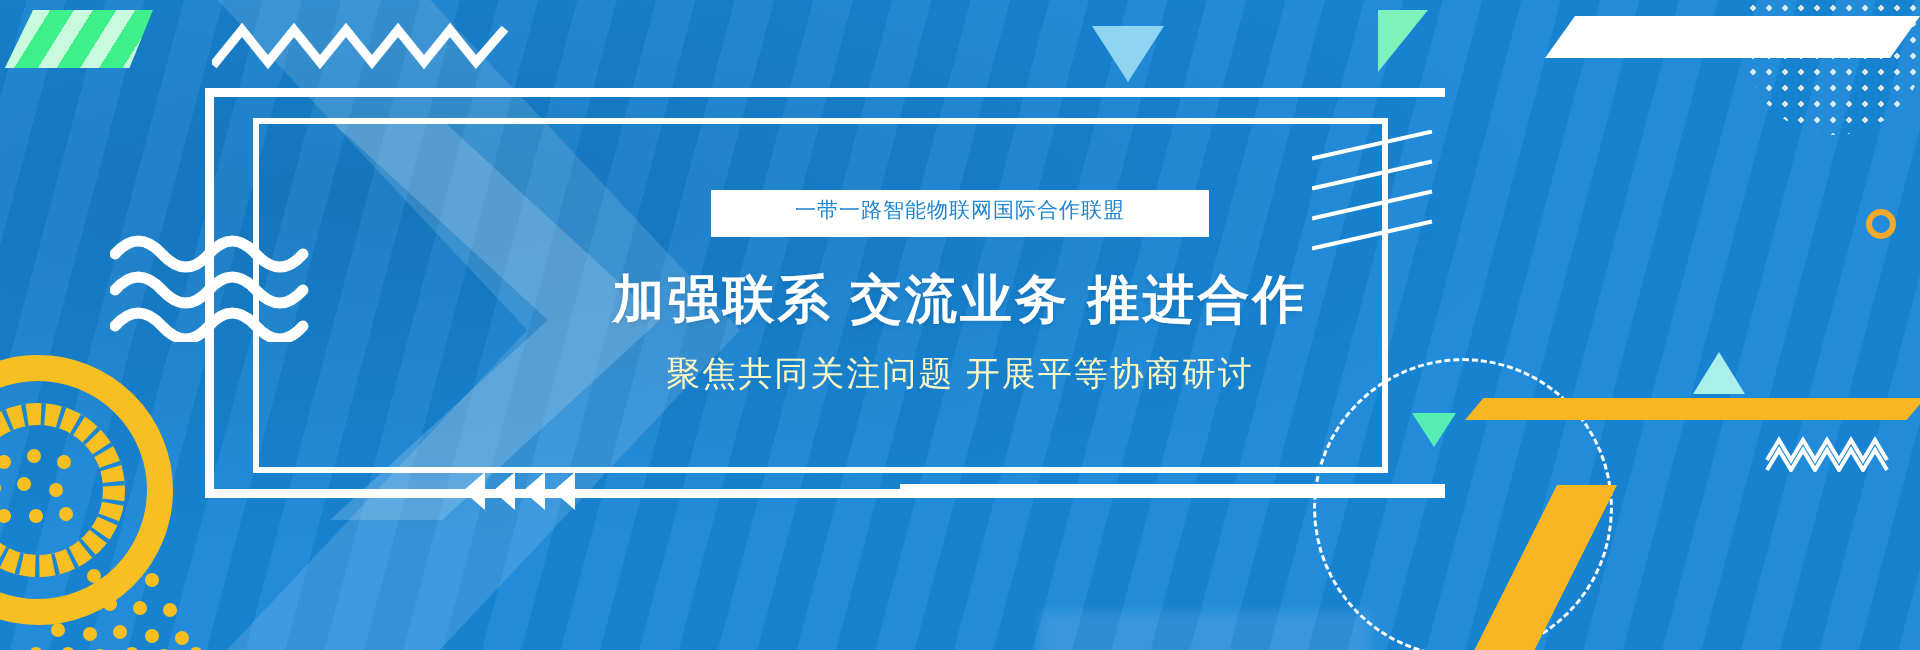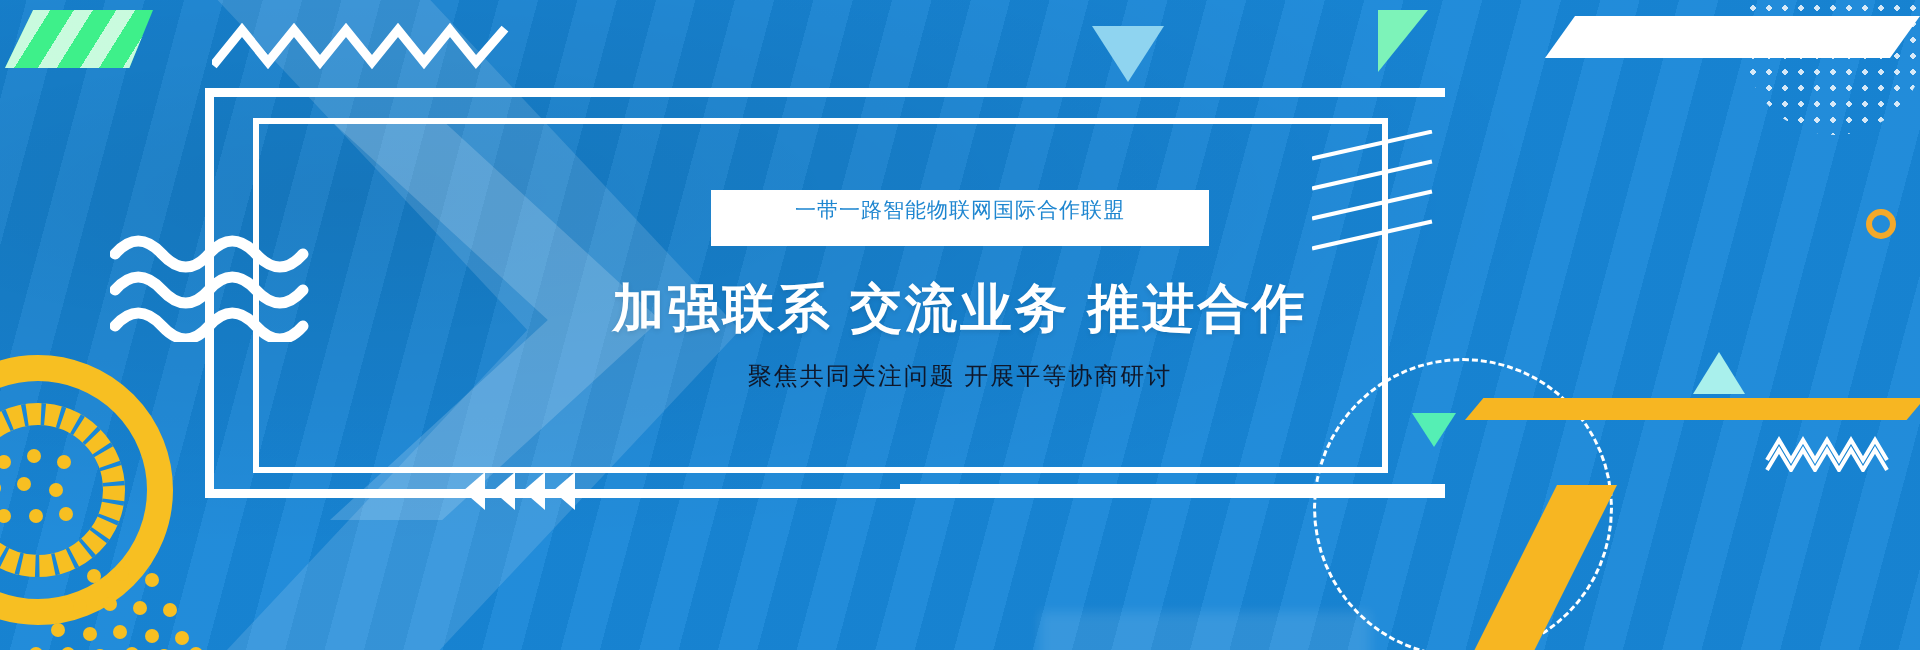--- a/index.html
+++ b/index.html
@@ -156,38 +156,38 @@
   
   .textwrap{
     position:absolute;left:560px;top:190px;width:800px;text-align:center;
   }
   .kicker{
     display:inline-block;
     background:#ffffff;
     color:#1e86d0;
     font-size:21px;
     letter-spacing:1px;
-    padding:8px 84px 24px 84px;
+    padding:8px 84px 15px 84px;
     line-height:1.15;
     white-space:nowrap;
     text-align:right;
   }
   .headline{
     margin-top:28px;
     color:#ffffff;
     font-size:52px;
     font-weight:bold;
     letter-spacing:3px;
     white-space:nowrap;
     text-shadow:0 2px 5px rgba(0,0,0,0.10);
   }
   .subline{
     margin-top:16px;
-    color:#0f172a;
-    font-size:24px;
+    color:#fef9c3;
+    font-size:34px;
     letter-spacing:2px;
     white-space:nowrap;
   }
 </style>
 </head>
 <body>
 
 <div class="banner">
 
   <div class="bg-vign"></div>

